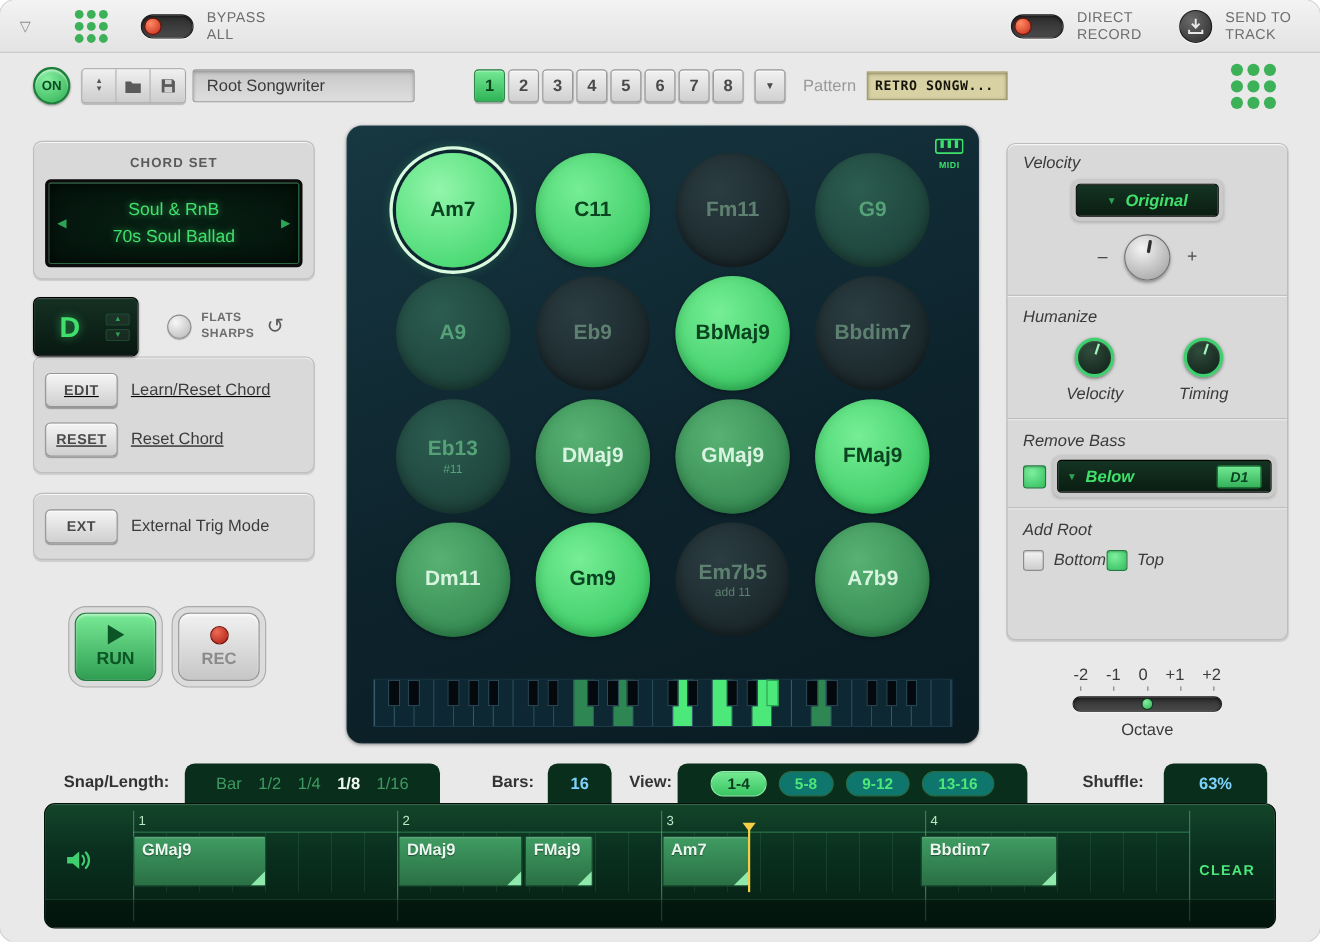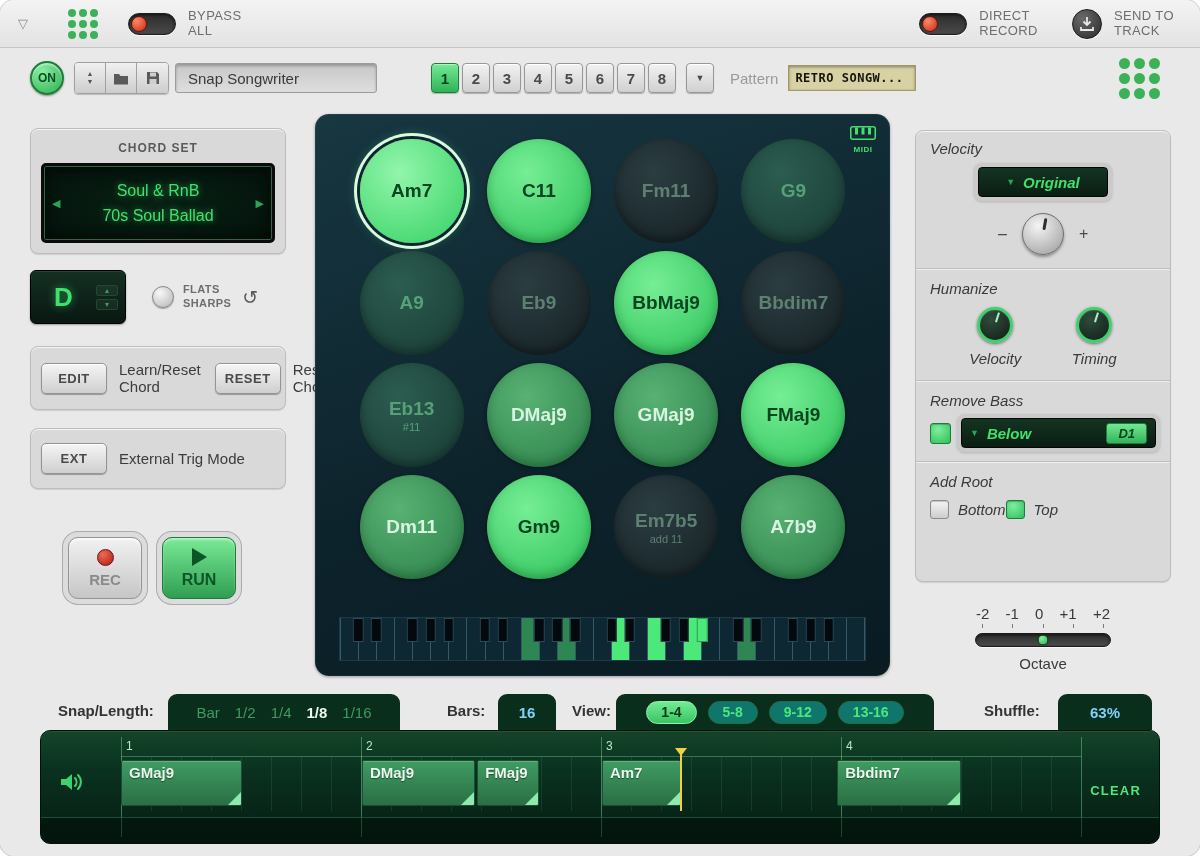--- a/index.html
+++ b/index.html
@@ -52,21 +52,21 @@
   .cs-arrow.left { left:8px; } .cs-arrow.right { right:8px; }
   .key-row { margin-top:16px; display:flex; align-items:center; }
   .key-box { width:96px; height:54px; background:linear-gradient(#153023,#081811); border-radius:6px; border:1px solid #000; display:flex; align-items:center; box-shadow:inset 0 1px 0 rgba(255,255,255,.08), 0 1px 2px rgba(0,0,0,.35); }
   .key-value { flex:1; text-align:center; color:#3fe06c; font-size:26px; font-weight:bold; text-shadow:0 0 8px rgba(63,224,108,.6); }
   .key-spinner { width:22px; margin-right:7px; display:flex; flex-direction:column; gap:3px; }
   .key-spinner span { display:block; text-align:center; font-size:7px; color:#2da355; background:rgba(255,255,255,.05); border:1px solid #1e4a30; border-radius:2px; padding:1px 0; }
   .acc-group { margin-left:26px; display:flex; align-items:center; gap:9px; }
   .acc-circle { width:22px; height:22px; border-radius:50%; background:radial-gradient(circle at 35% 30%, #f7f7f7, #b5b5b5); border:1px solid #888; box-shadow:0 1px 1px rgba(0,0,0,.3); }
   .acc-label { font-size:11px; font-weight:bold; color:#6e6e6e; line-height:1.25; letter-spacing:.4px; }
   .swap-arrow { font-size:19px; color:#5a5a5a; margin-left:2px; }
-  .edit-panel { margin-top:22px; padding:14px 10px; display:flex; flex-direction:row; gap:14px; }
+  .edit-panel { padding:14px 10px; display:flex; flex-direction:column; gap:14px;text-decoration:underline; }
   .edit-row { display:flex; align-items:center; gap:12px; }
   .small-btn { min-width:66px; height:31px; background:linear-gradient(#f5f5f5,#cfcfcf); border:1px solid #949494; border-radius:5px; display:flex; align-items:center; justify-content:center; font-size:13px; font-weight:bold; color:#4a4a4a; letter-spacing:.5px; box-shadow:0 1px 1px rgba(0,0,0,.3), inset 0 1px 0 #fff; }
   .edit-label { font-size:15px; color:#3c3c3c; }
   .ext-panel { margin-top:18px; padding:14px 10px; }
   .transport { margin-top:48px; padding-left:38px; display:flex; gap:20px; }
   .big-btn { width:74px; height:62px; border-radius:10px; display:flex; flex-direction:column; align-items:center; justify-content:center; gap:5px; }
   .run-btn { background:linear-gradient(#79ea96,#2f9e52); border:1px solid #1d7a39; box-shadow:0 0 0 5px #dcdcdc, 0 0 0 6px #ababab, inset 0 2px 2px rgba(255,255,255,.45); }
   .play-icon { width:0; height:0; border-left:15px solid #0c5526; border-top:9px solid transparent; border-bottom:9px solid transparent; }
   .run-text { font-size:16px; font-weight:bold; color:#0c5526; }
   .rec-btn { background:linear-gradient(#f1f1f1,#c6c6c6); border:1px solid #949494; box-shadow:0 0 0 5px #dcdcdc, 0 0 0 6px #ababab, inset 0 2px 2px rgba(255,255,255,.7); }
@@ -218,21 +218,21 @@
           </svg>
       </div>
       <div class="fbtn">
         <svg width="14" height="14" viewBox="0 0 14 14">
             <path d="M1 1h10l2 2v10H1z" fill="#5a5a5a"></path>
             <rect x="3.5" y="8" width="7" height="5" fill="#cfcfcf"></rect>
             <rect x="4" y="1.5" width="6" height="4" fill="#cfcfcf"></rect>
           </svg>
       </div>
     </div>
-    <div class="patch-field">Snap Songwriter</div>
+    <div class="patch-field">Root Songwriter</div>
     <div class="pattern-buttons">
         <div class="pattern-btn active">1</div>
         <div class="pattern-btn">2</div>
         <div class="pattern-btn">3</div>
         <div class="pattern-btn">4</div>
         <div class="pattern-btn">5</div>
         <div class="pattern-btn">6</div>
         <div class="pattern-btn">7</div>
         <div class="pattern-btn">8</div>
       </div>
@@ -297,27 +297,27 @@
     </div>
 
     <div class="panel ext-panel">
       <div class="edit-row">
         <div class="small-btn">EXT</div>
         <div class="edit-label">External Trig Mode</div>
       </div>
     </div>
 
     <div class="transport">
+      <div class="big-btn run-btn">
+        <div class="play-icon"></div>
+        <div class="run-text">RUN</div>
+      </div>
       <div class="big-btn rec-btn">
         <div class="rec-icon"></div>
         <div class="rec-text">REC</div>
-      </div>
-      <div class="big-btn run-btn">
-        <div class="play-icon"></div>
-        <div class="run-text">RUN</div>
       </div>
     </div>
   </div>
 
   <div class="center-panel">
     <div class="midi-badge">
       <svg width="26" height="14" viewBox="0 0 26 14">
           <rect x="0.75" y="0.75" width="24.5" height="12.5" rx="2" fill="none" stroke="#3fe06c" stroke-width="1.5"></rect>
           <rect x="5" y="1.5" width="3" height="7" fill="#3fe06c"></rect>
           <rect x="11.5" y="1.5" width="3" height="7" fill="#3fe06c"></rect>

